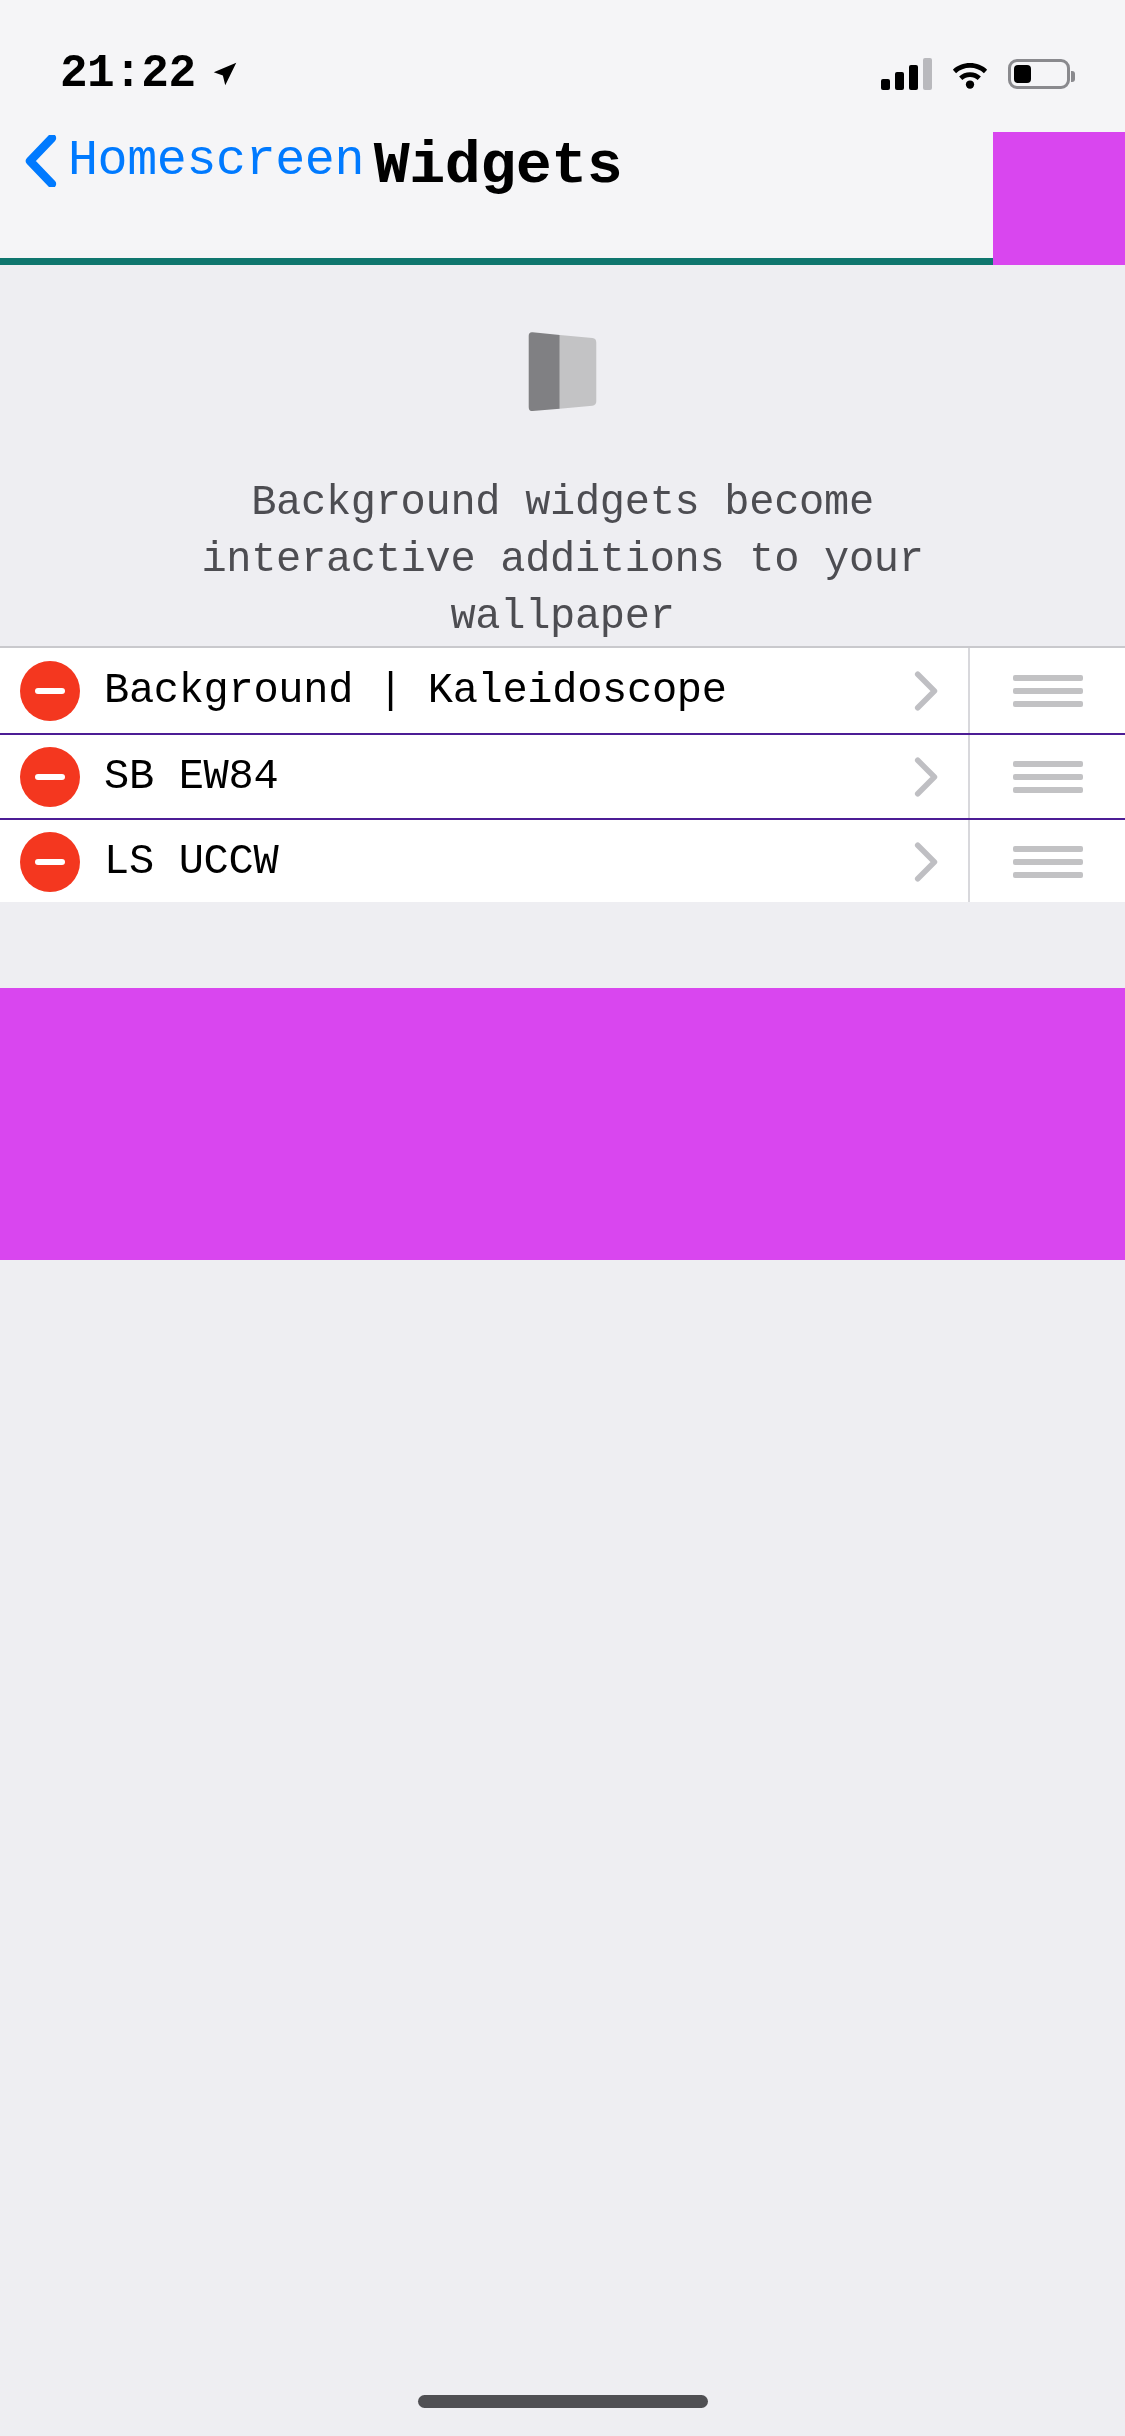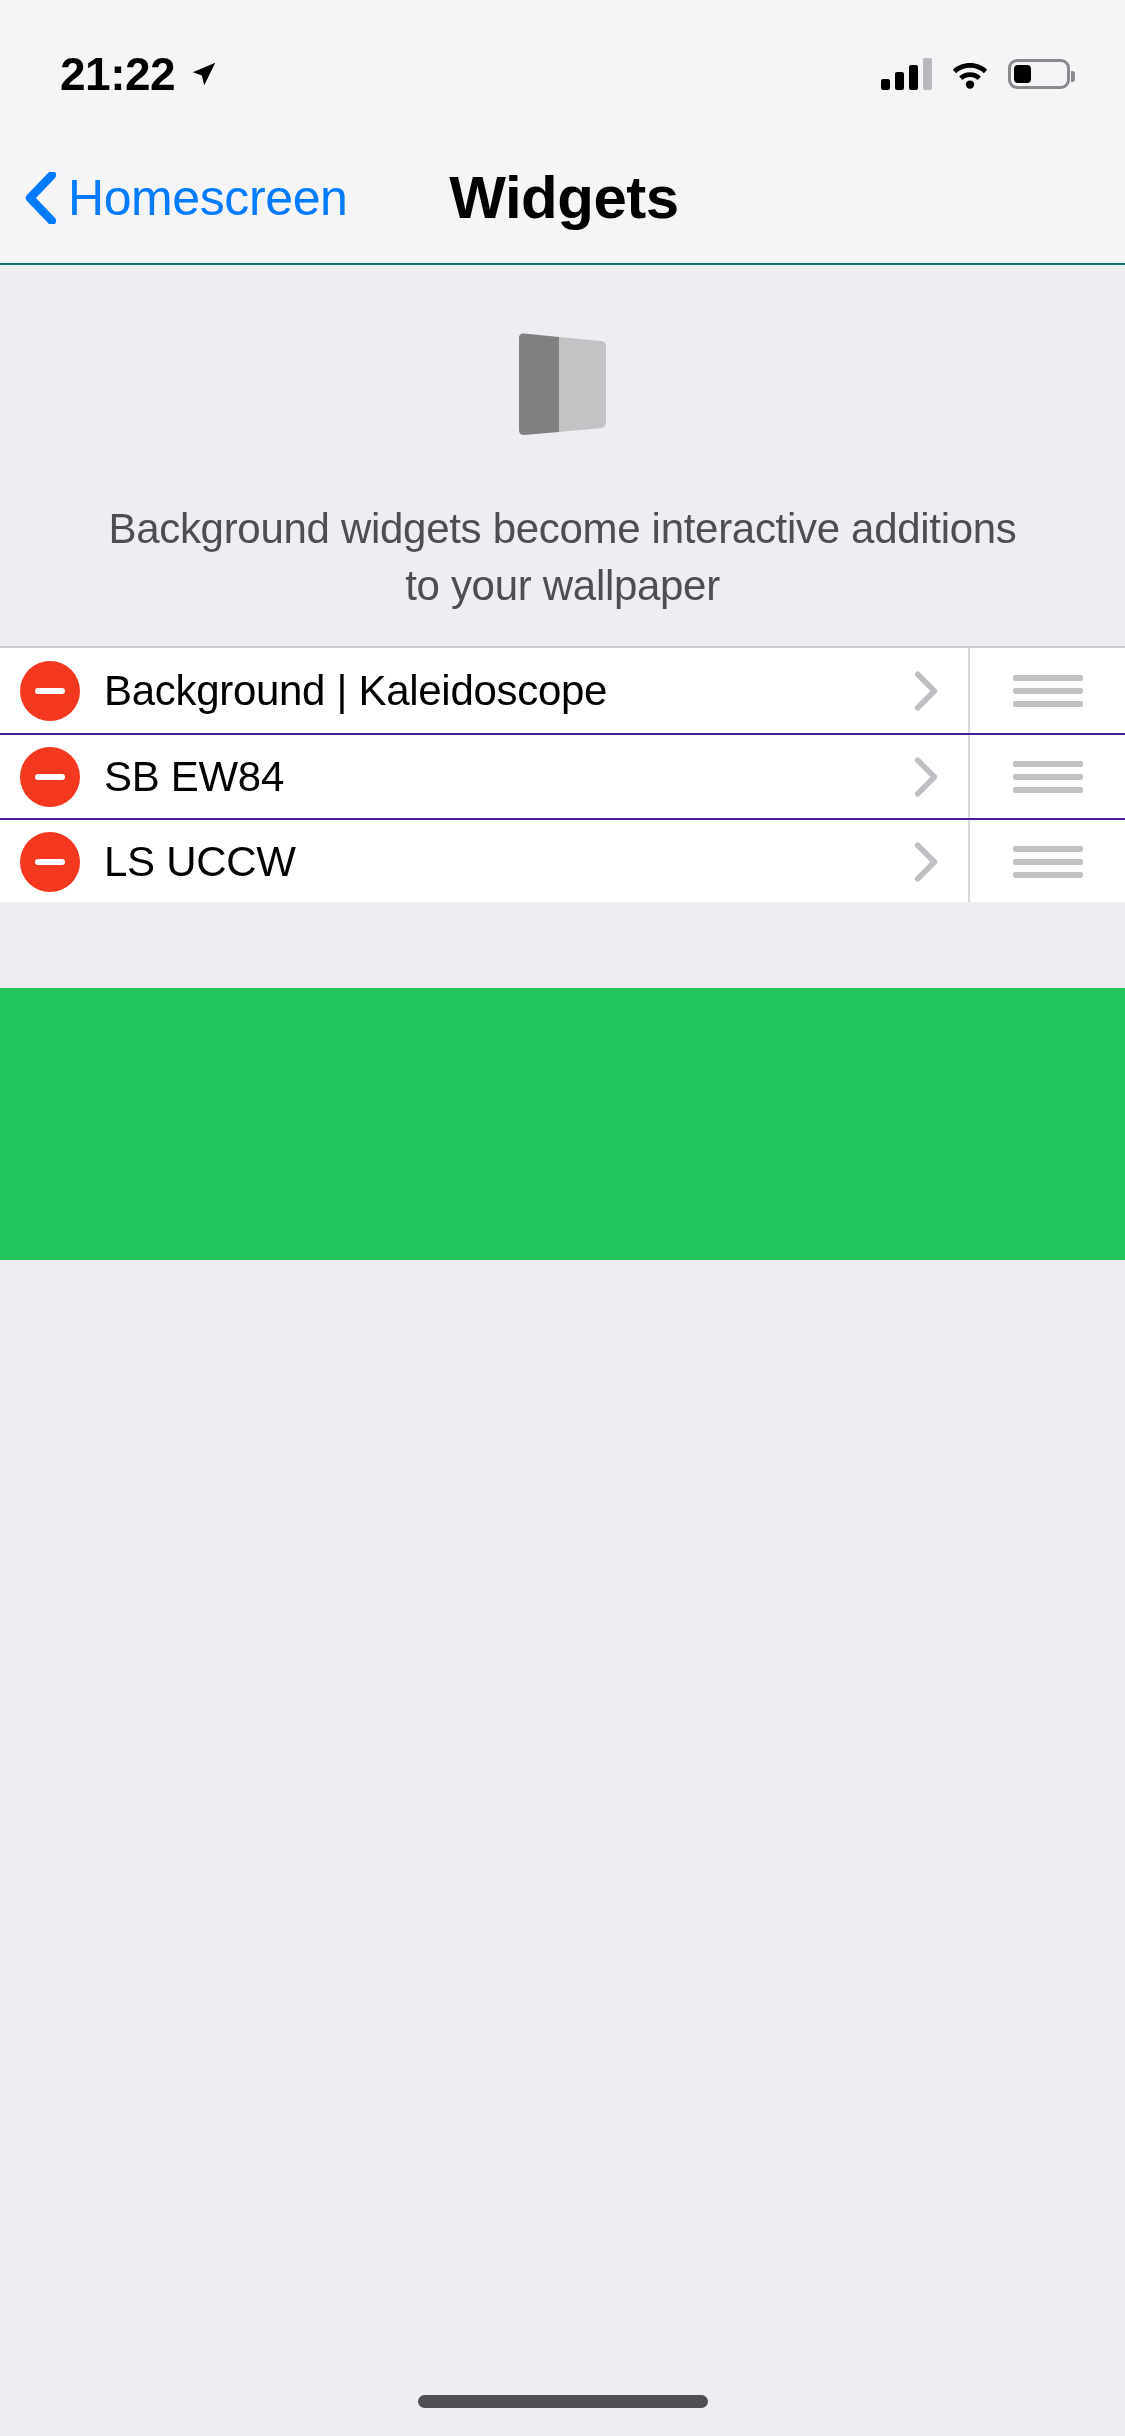--- a/index.html
+++ b/index.html
@@ -2,21 +2,21 @@
 <html><head>
 <meta charset="utf-8">
 <style>
   * { margin:0; padding:0; box-sizing:border-box; }
   html, body {
     width:1125px; height:2436px;
     font-family:"Liberation Sans", sans-serif;
     background:#eeeef2;
     overflow:hidden;
   }
-  .screen { position:relative; width:1125px; height:2436px; background:#22c55e; }
+  .screen { position:relative; width:1125px; height:2436px; background:#d946ef;font-family:Liberation Mono, monospace; }
 
   
   .status-bar {
     position:absolute; top:0; left:0; width:1125px; height:132px;
     background:#f5f5f7;
     display:flex; align-items:center; justify-content:space-between;
     padding:0 55px 0 60px;
   }
   .status-left { display:flex; align-items:center; gap:14px; padding-top:16px; }
   .status-time { font-size:46px; font-weight:600; color:#000; letter-spacing:-0.5px; }
@@ -26,24 +26,24 @@
   .signal i { display:block; width:9px; background:#000; border-radius:2px; }
   .signal i.b1{height:11px;} .signal i.b2{height:18px;} .signal i.b3{height:25px;}
   .signal i.b4{height:32px; background:#b9b9bd;}
   .wifi { width:40px; height:32px; }
   .battery { position:relative; width:62px; height:30px; border:3px solid #8a8a8e; border-radius:9px; }
   .battery .fill { position:absolute; left:3px; top:3px; bottom:3px; width:30%; background:#000; border-radius:4px; }
   .battery .cap { position:absolute; right:-8px; top:9px; width:4px; height:11px; background:#8a8a8e; border-radius:0 3px 3px 0; }
 
   
   .nav-bar {
-    position:absolute; top:132px; left:0; width:1125px; height:133px;
+    position:absolute; top:132px; left:0; width:993px; height:133px;
     background:#f5f5f7;
-    border-bottom:2px solid #0f766e;
-    display:flex; align-items:center;
+    border-bottom:7px solid #0f766e;
+    display:flex; align-items:flex-start;
   }
   .nav-back { display:flex; align-items:center; gap:10px; padding-left:24px; cursor:pointer; }
   .chev-back { width:34px; height:52px; }
   .nav-back-label { font-size:50px; color:#007aff; letter-spacing:-0.4px; }
   .nav-title {
     position:absolute; left:3px; right:0; text-align:center;
     font-size:60px; font-weight:bold; color:#000; letter-spacing:-0.5px;
     pointer-events:none;
   }
 

